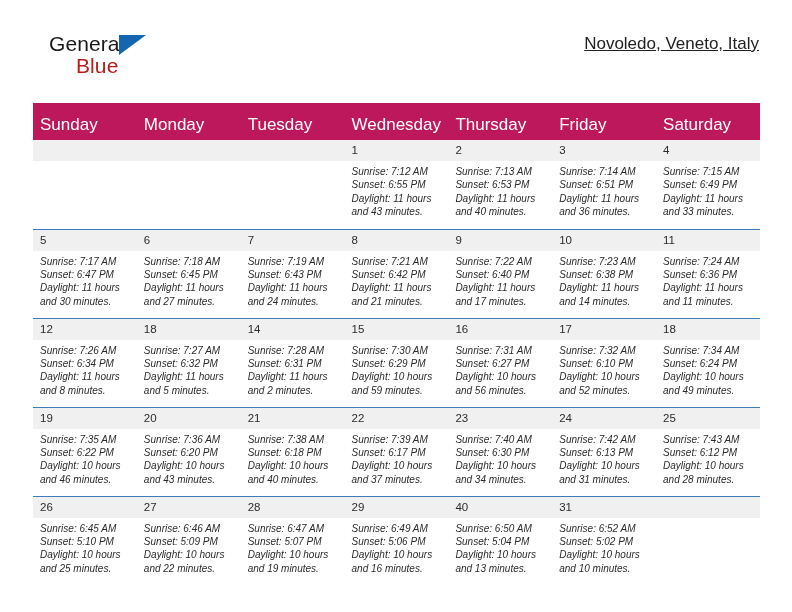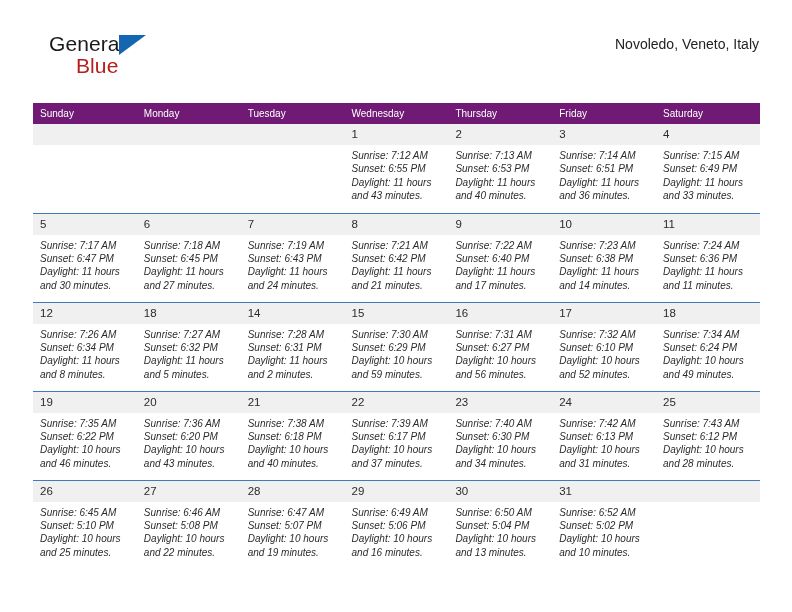--- a/index.html
+++ b/index.html
@@ -60,43 +60,44 @@
   }
   .cal-title {
     font-size: 25px;
     color: #222222;
     line-height: 30px;
     font-weight: normal;
     margin: 0;
     white-space: nowrap;
   }
   .cal-subtitle {
-    font-size: 14px;
+    font-size: 17px;
     color: #222222;
     line-height: 20px;
     margin: 6px 0 0 0;
     font-weight: normal;
     white-space: nowrap;
+    text-decoration: underline;
   }
 
   
   .calendar {
     position: absolute;
     left: 33px; top: 103px;
     width: 727px;
     border-collapse: collapse;
     table-layout: fixed;
   }
   .calendar th {
-    background: #701a75;
+    background: #be185d;
     color: #ffffff;
-    font-size: 10px;
+    font-size: 17px;
     font-weight: normal;
     text-align: left;
-    padding: 5px 0 5px 7px;
+    padding: 12px 0 5px 7px;
     height: 21px;
     border: none;
   }
   .calendar td {
     width: 103.85px;
     height: 89px;
     vertical-align: top;
     padding: 0;
     border: none;
     border-top: 1px solid #3c7cbd;
@@ -405,21 +406,21 @@
               <div>Sunrise: 6:45 AM</div>
               <div>Sunset: 5:10 PM</div>
               <div>Daylight: 10 hours</div>
               <div>and 25 minutes.</div>
             </div>
           </td>
           <td>
             <span class="daynum">27</span>
             <div class="cellbody">
               <div>Sunrise: 6:46 AM</div>
-              <div>Sunset: 5:08 PM</div>
+              <div>Sunset: 5:09 PM</div>
               <div>Daylight: 10 hours</div>
               <div>and 22 minutes.</div>
             </div>
           </td>
           <td>
             <span class="daynum">28</span>
             <div class="cellbody">
               <div>Sunrise: 6:47 AM</div>
               <div>Sunset: 5:07 PM</div>
               <div>Daylight: 10 hours</div>
@@ -429,21 +430,21 @@
           <td>
             <span class="daynum">29</span>
             <div class="cellbody">
               <div>Sunrise: 6:49 AM</div>
               <div>Sunset: 5:06 PM</div>
               <div>Daylight: 10 hours</div>
               <div>and 16 minutes.</div>
             </div>
           </td>
           <td>
-            <span class="daynum">30</span>
+            <span class="daynum">40</span>
             <div class="cellbody">
               <div>Sunrise: 6:50 AM</div>
               <div>Sunset: 5:04 PM</div>
               <div>Daylight: 10 hours</div>
               <div>and 13 minutes.</div>
             </div>
           </td>
           <td>
             <span class="daynum">31</span>
             <div class="cellbody">

